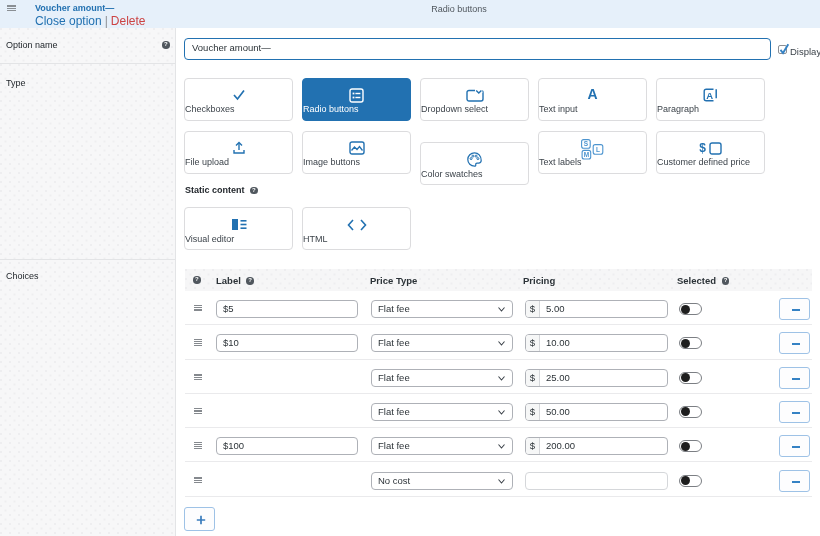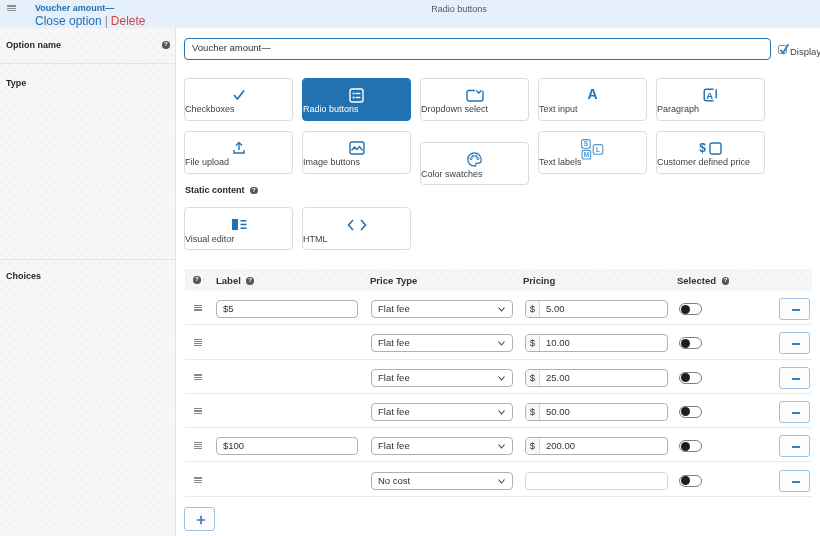--- a/index.html
+++ b/index.html
@@ -11,21 +11,21 @@
 .burger div{height:1px;background:#8a8f94;margin-bottom:0.9px}
 .title{position:absolute;left:35px;top:3px;font-size:9px;font-weight:bold;color:#2271b1}
 .sublinks{position:absolute;left:35px;top:14px;font-size:12px;color:#50575e}
 .sublinks .close{color:#2271b1}
 .sublinks .sep{color:#8c8f94;margin:0 3px}
 .sublinks .del{color:#cc4343}
 .headcenter{position:absolute;left:399px;top:4px;width:120px;text-align:center;font-size:9px;color:#50575e}
 
 .sidebar{position:absolute;left:0;top:28px;width:176px;height:508px;background-color:#f7f7f8;background-image:radial-gradient(circle at 1px 1px, #eeeef0 0.8px, transparent 1px),radial-gradient(circle at 1px 1px, #eeeef0 0.8px, transparent 1px);background-size:9px 9px;background-position:0 0,4.5px 4.5px;border-right:1px solid #e3e4e6}
 .sdiv{position:absolute;left:0;width:176px;height:1px;background:#e3e4e6}
-.slabel{position:absolute;left:6px;font-size:9px;font-weight:bold;color:#23282d}
+.slabel{position:absolute;left:6px;font-size:9px;font-weight:normal;color:#23282d}
 .qicon{display:inline-block;width:7.5px;height:7.5px;border-radius:50%;background:#50575e;color:#fff;font-size:6px;font-weight:bold;text-align:center;line-height:7.5px;vertical-align:middle}
 
 .optinput{position:absolute;left:184px;top:38px;width:587px;height:21.5px;border:1.5px solid #2271b1;border-radius:4px;background:#fff;font-size:9.5px;color:#2c3338;line-height:18px;padding-left:7px}
 .dcheck{position:absolute;left:778px;top:45px;width:9px;height:9px;border:1px solid #8c8f94;border-radius:2px;background:#fff}
 
 .dlabel{position:absolute;left:790px;top:45.5px;font-size:9.5px;color:#3c434a}
 
 .tbtn{position:absolute;width:109px;height:43px;background:#fff;border:1px solid #dcdcde;border-radius:4px}
 .tbtn .ic{position:absolute;left:0;top:7px;width:100%;height:19px;display:flex;align-items:center;justify-content:center}
 .tbtn .lb{position:absolute;left:0;bottom:5.5px;width:100%;text-align:left;font-size:9px;color:#3c434a}
@@ -232,20 +232,21 @@
       <div></div>
     </div>
 </div>
 <div class="row" style="top:325.3px">
   <div class="drag">
       <div></div>
       <div></div>
       <div></div>
       <div></div>
     </div>
+  <div class="linput">$10</div>
   <div class="sel">Flat fee<svg class="chev" width="7" height="5" viewBox="0 0 7 5">
         <polyline points="0.5,0.5 3.5,4 6.5,0.5" fill="none" stroke="#3c434a" stroke-width="1.1"></polyline>
       </svg></div>
   <div class="pgroup">
       <div class="pfx">$</div>
       <div class="pval">10.00</div>
     </div>
   <div class="toggle">
       <div class="knob"></div>
     </div>

